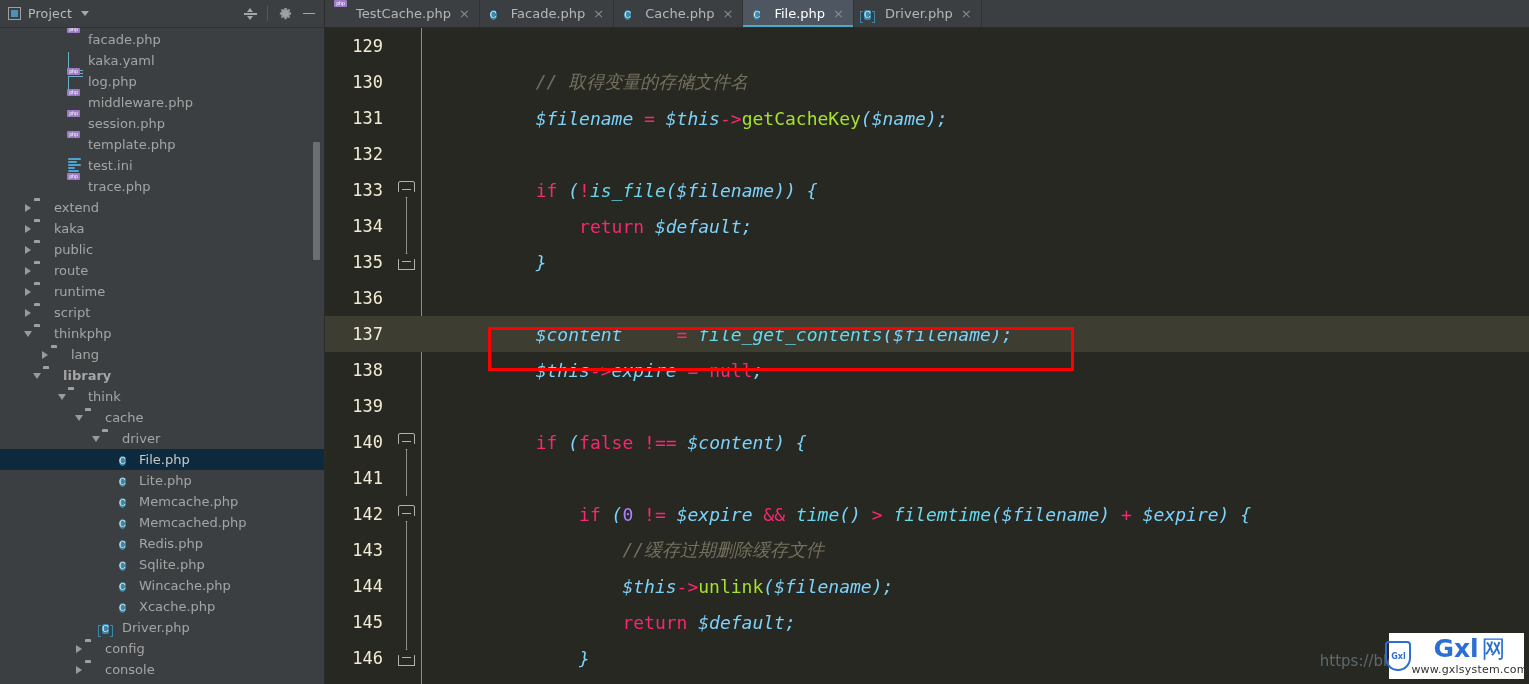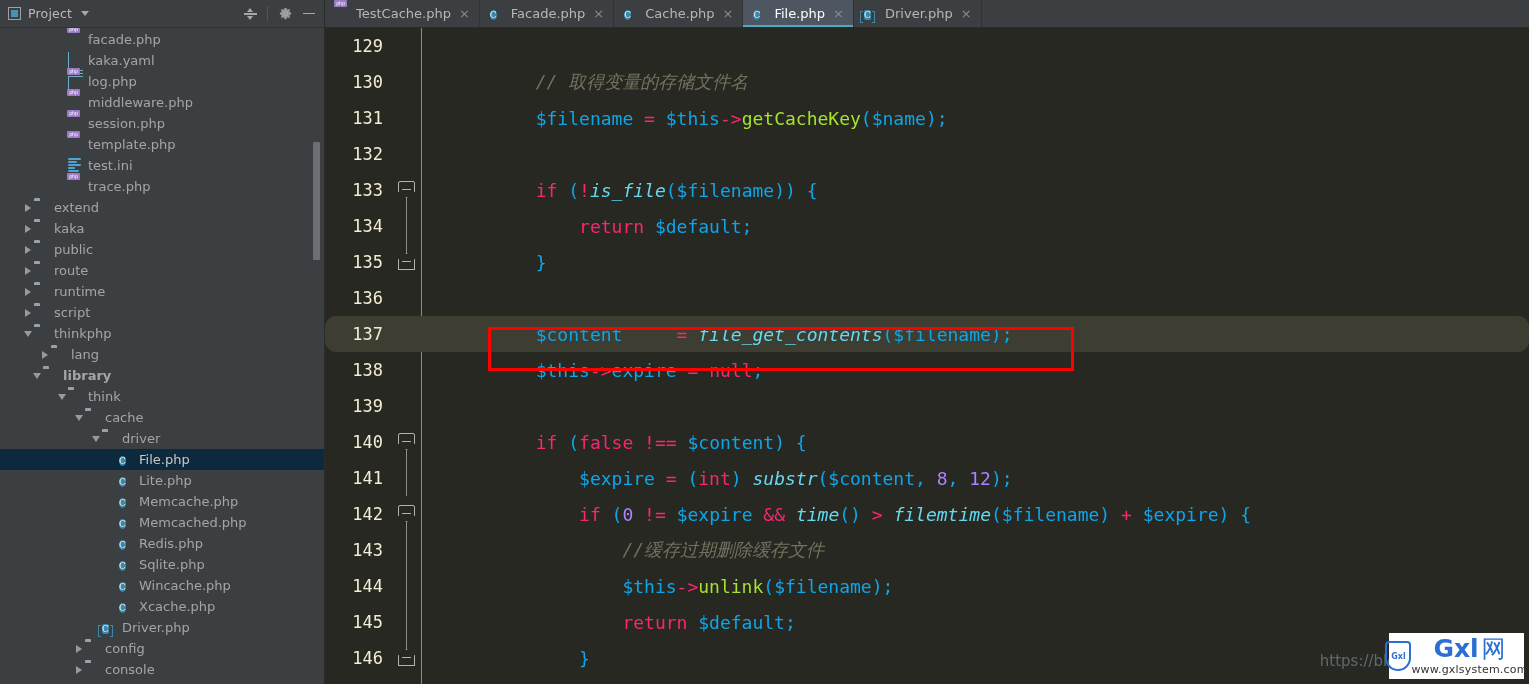--- a/index.html
+++ b/index.html
@@ -184,21 +184,21 @@
   .tab .x {
     font-size: 13px; color: #8b8b8b; line-height: 1;
     margin-left: 2px; font-family: "DejaVu Sans", sans-serif;
   }
 
   .code-wrap { flex: 1; position: relative; overflow: hidden; }
   .code-line {
     height: 36px; display: flex; align-items: center;
     position: relative; box-sizing: border-box;
   }
-  .code-line.cur { background: #3d3d32; border-radius: 11px; }
+  .code-line.cur { background: #3d3d32; }
   .gutter {
     width: 68px; flex: none; text-align: right;
     padding-right: 10px; box-sizing: border-box;
     font-family: "DejaVu Sans Mono", monospace;
     font-size: 17px; color: #f3ecd4;
   }
   .fold {
     width: 28px; flex: none; position: relative; height: 36px;
   }
   .fold .vline {
@@ -225,21 +225,21 @@
     font-family: "DejaVu Sans Mono", monospace;
     font-size: 18px; color: #f8f8f2;
     white-space: pre;
   }
   .kw   { color: #f92672; }
   .fn   { color: #66d9ef; font-style: italic; }
   .meth { color: #a6e22e; text-align: center; }
   .num  { color: #ae81ff; }
   .cmt  { color: #75715e; font-style: italic; }
   .op   { color: #f92672; }
-  .pn   { color: #0ea5e9; }
+  .pn   { color: #7dd3fc; font-style: italic; }
 
   .hl-box {
     position: absolute; left: 163px; top: 299px;
     width: 586px; height: 44px;
     border: 3px solid #ff0000; box-sizing: border-box;
     pointer-events: none;
   }
 
   
   .wm-url {
@@ -586,21 +586,20 @@
               <div class="vline half-dn"></div>
               <div class="marker down"></div>
             </div>
             <div class="code-text"><span class="pn">        </span><span class="kw">if</span><span class="pn"> (</span><span class="kw">false</span><span class="pn"> </span><span class="op">!==</span><span class="pn"> $content) {</span></div>
           </div>
           <div class="code-line">
             <div class="gutter">141</div>
             <div class="fold">
               <div class="vline"></div>
             </div>
-            <div class="code-text"><span class="pn">            $expire </span><span class="op">=</span><span class="pn"> (</span><span class="kw">int</span><span class="pn">) </span><span class="fn">substr</span><span class="pn">($content, </span><span class="num">8</span><span class="pn">, </span><span class="num">12</span><span class="pn">);</span></div>
           </div>
           <div class="code-line">
             <div class="gutter">142</div>
             <div class="fold">
               <div class="vline half-dn"></div>
               <div class="marker down"></div>
             </div>
             <div class="code-text"><span class="pn">            </span><span class="kw">if</span><span class="pn"> (</span><span class="num">0</span><span class="pn"> </span><span class="op">!=</span><span class="pn"> $expire </span><span class="op">&amp;&amp;</span><span class="pn"> </span><span class="fn">time</span><span class="pn">() </span><span class="op">&gt;</span><span class="pn"> </span><span class="fn">filemtime</span><span class="pn">($filename) </span><span class="op">+</span><span class="pn"> $expire) {</span></div>
           </div>
           <div class="code-line">

